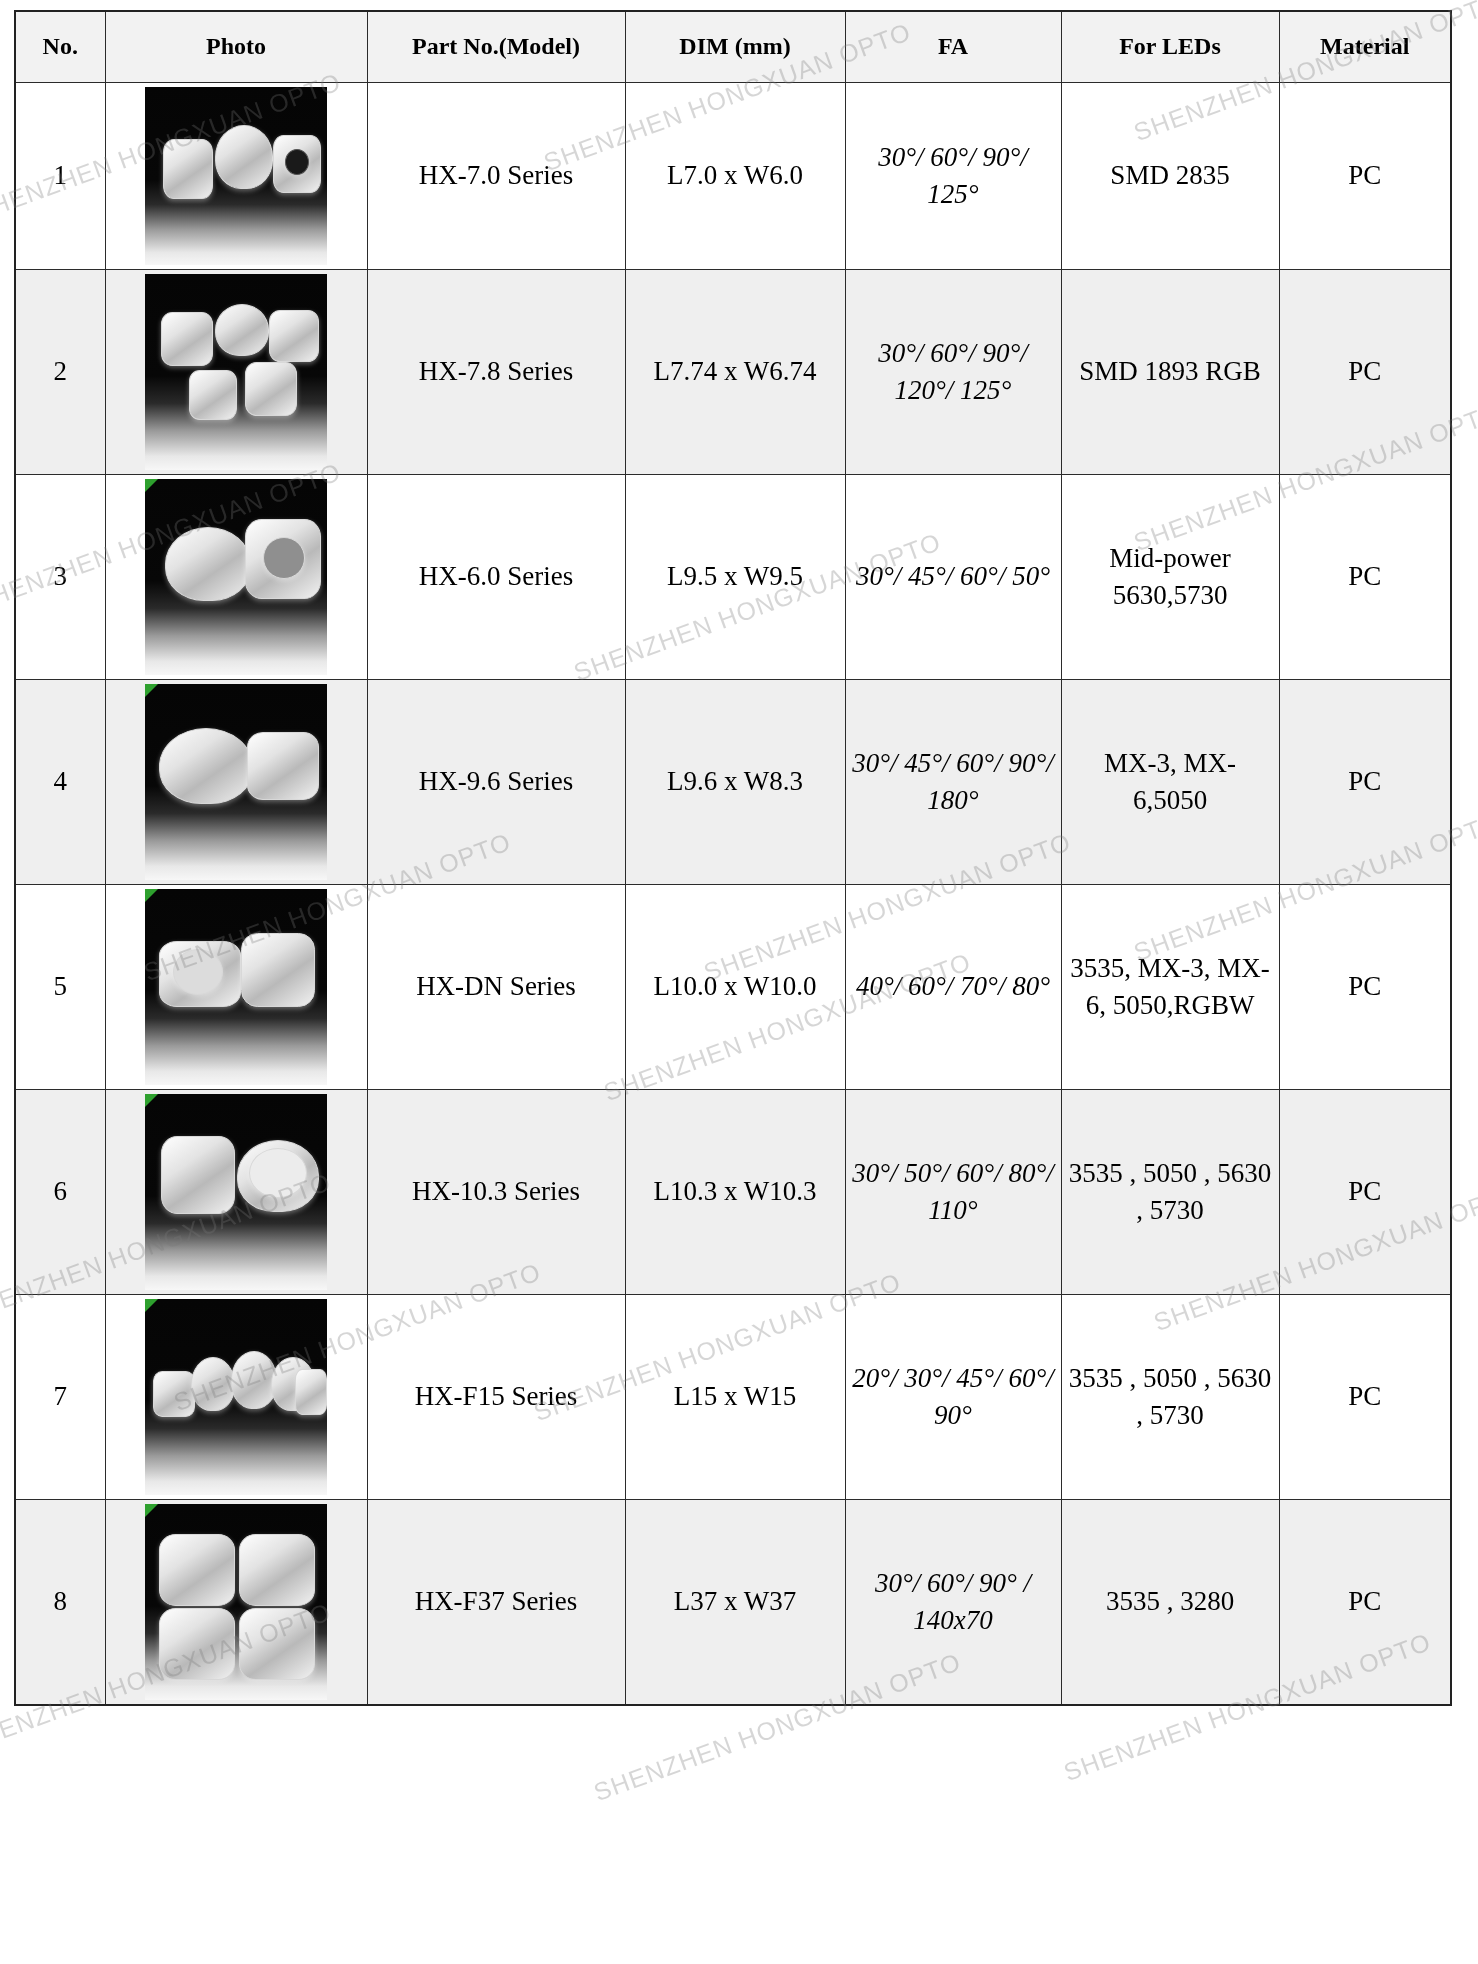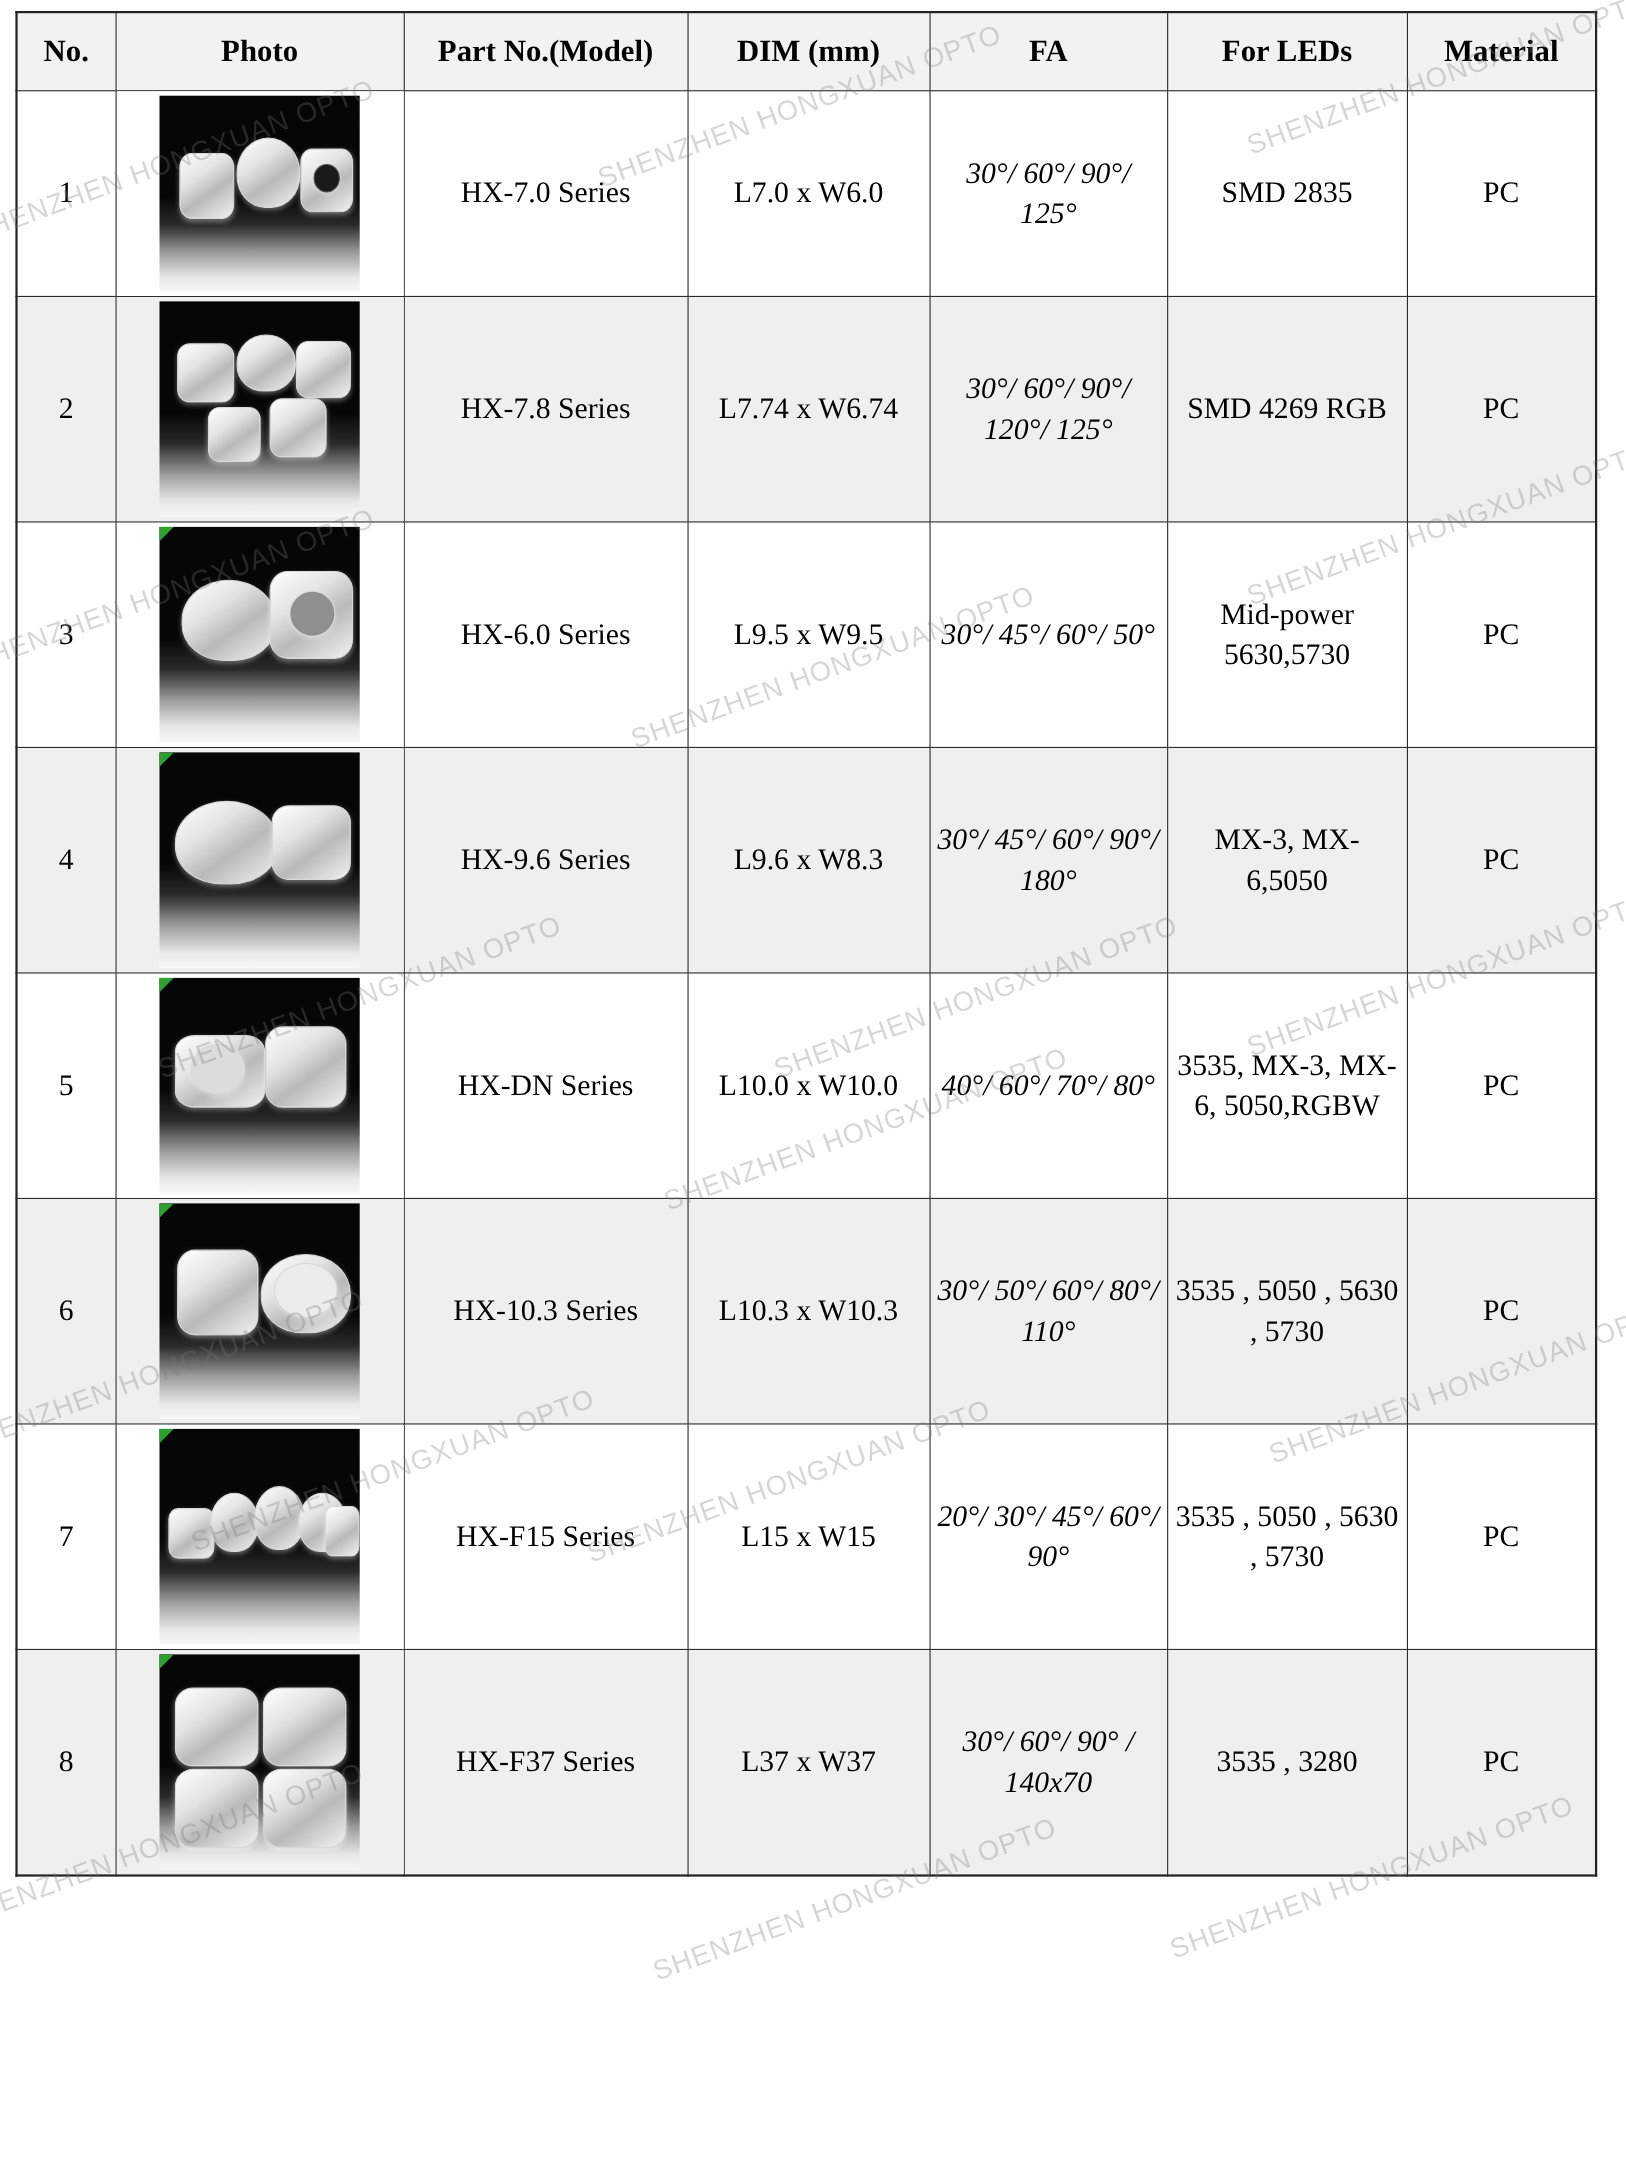--- a/index.html
+++ b/index.html
@@ -44,21 +44,21 @@
     border: 1.5px solid #2b2b2b;
     text-align: center;
     vertical-align: middle;
     font-size: 27px;
     line-height: 1.38;
     padding: 4px 6px;
   }
 
   table.product-table thead th {
     font-weight: bold;
-    font-size: 28px;
+    font-size: 24px;
     height: 62px;
     background: #f2f2f2;
   }
 
   tr.row-odd td  { background: #ffffff; }
   tr.row-even td { background: #efefef; }
 
   td.cell-no { font-size: 28px; }
   td.cell-part { font-size: 28px; }
   td.cell-dim { font-size: 28px; }
@@ -175,21 +175,21 @@
             <div class="lens soft" style="left:16px; top:38px; width:50px; height:52px;"></div>
             <div class="lens dome" style="left:70px; top:30px; width:52px; height:50px;"></div>
             <div class="lens soft" style="left:124px; top:36px; width:48px; height:50px;"></div>
             <div class="lens soft" style="left:44px; top:96px; width:46px; height:48px;"></div>
             <div class="lens soft" style="left:100px; top:88px; width:50px; height:52px;"></div>
           </div>
         </td>
         <td class="cell-part">HX-7.8 Series</td>
         <td class="cell-dim">L7.74 x W6.74</td>
         <td class="cell-fa">30°/ 60°/ 90°/ 120°/ 125°</td>
-        <td class="cell-leds">SMD 4269 RGB</td>
+        <td class="cell-leds">SMD 1893 RGB</td>
         <td class="cell-material">PC</td>
       </tr>
 
       <tr class="row-odd">
         <td class="cell-no">3</td>
         <td class="cell-photo">
           <div class="photo-box tall">
             <span class="corner-mark"></span>
             <div class="lens dome" style="left:20px; top:48px; width:84px; height:72px;"></div>
             <div class="lens soft" style="left:100px; top:40px; width:74px; height:78px;"></div>

